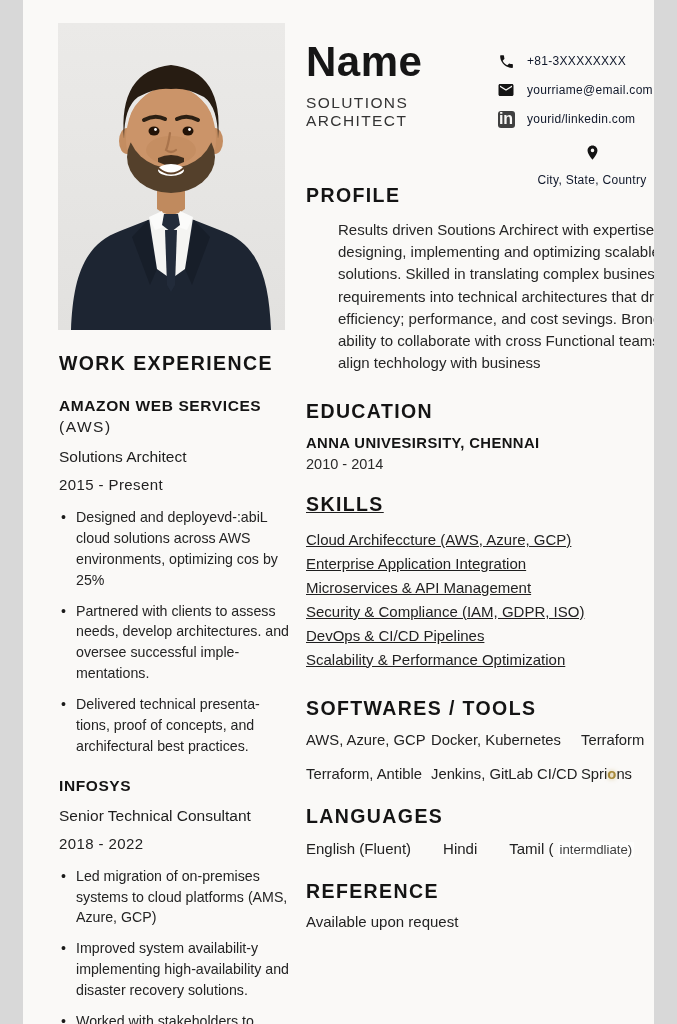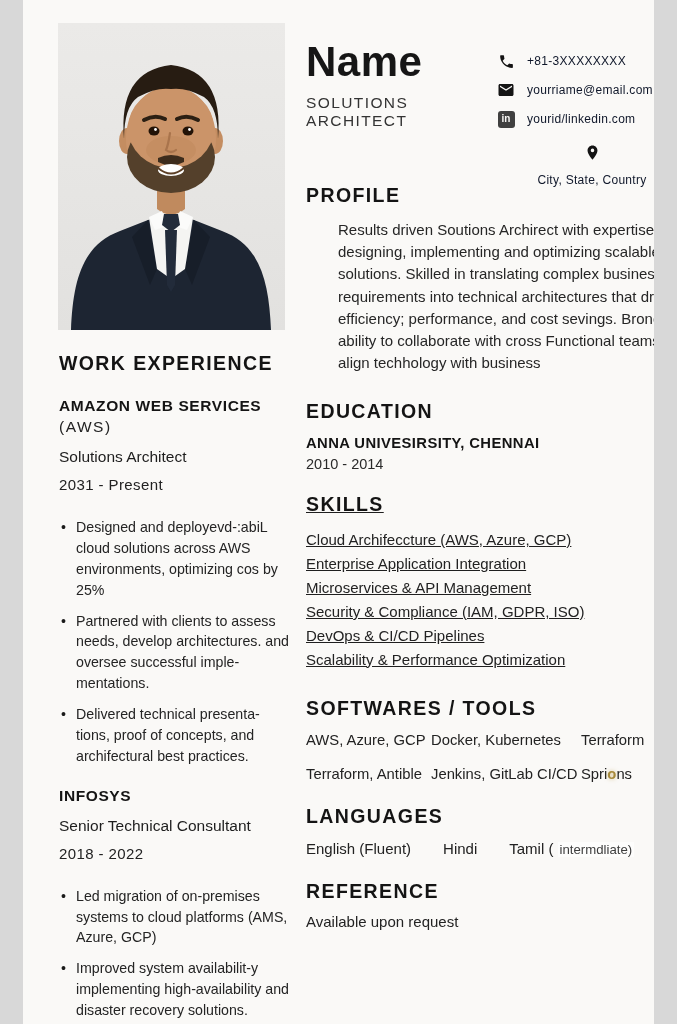--- a/index.html
+++ b/index.html
@@ -23,38 +23,38 @@
   .name-block { position: absolute; left: 283px; top: 40px; width: 185px; }
   .name { font-size: 42px; font-weight: 700; color: #161616; letter-spacing: 0.5px; line-height: 1.05; }
   .job-title { margin-top: 10px; font-size: 15.5px; letter-spacing: 1.4px; color: #333; }
   .contact { position: absolute; left: 474px; top: 52px; width: 190px; }
   .contact-row { display: flex; align-items: center; gap: 12px; margin-bottom: 11px; }
   .contact-row:last-child { margin-top: 15px; flex-direction: column; }
   .contact-icon { width: 18px; height: 18px; flex: 0 0 18px; display: flex; align-items: center; justify-content: center; }
   .contact-text { font-size: 12px; color: #0f172a; letter-spacing: 0.3px; white-space: nowrap; }
   .li-badge {
     width: 17px; height: 17px; background: #404040; color: #faf9f7;
-    border-radius: 3px; font-size: 10px; font-weight: 700;
+    border-radius: 3px; font-size: 16px; font-weight: 700;
     display: flex; align-items: center; justify-content: center; line-height: 1;
   }
   
   .col-left  { position: absolute; left: 36px;  top: 352px; width: 232px; }
   .col-right { position: absolute; left: 283px; top: 184px; width: 380px; }
   h2.section {
     font-size: 19.5px; font-weight: 700; letter-spacing: 1.4px;
     color: #141414; margin-bottom: 12px;
   }
   
   .job { margin-top: 20px; }
   .job:first-of-type { margin-top: 22px; }
   .company { font-size: 15.5px; font-weight: 700; letter-spacing: 0.6px; color: #141414; }
   .company-2 { font-size: 15.5px; letter-spacing: 1.5px; color: #222; margin-top: 3px; }
   .role { font-size: 15.5px; margin-top: 12px; color: #1d1d1d; }
   .dates { font-size: 15px; margin-top: 10px; color: #222; letter-spacing: 0.4px; }
-  ul.bullets { list-style: none; margin-top: 24px; }
+  ul.bullets { list-style: none; margin-top: 14px; }
   ul.bullets li {
     position: relative; padding-left: 17px;
     font-size: 14.2px; line-height: 1.47; color: #242424;
     margin-bottom: 10px;
   }
   ul.bullets li::before { content: "•"; position: absolute; left: 2px; top: 0; color: #1a1a1a; }
   
   .profile-text { font-size: 15px; line-height: 1.48; color: #262626; margin-left: 32px; }
   .rsec { margin-top: 26px; }
   .edu-entry { margin-bottom: 15px; }
@@ -166,21 +166,21 @@
     </div>
   </div>
 
   <div class="col-left">
     <h2 class="section">WORK EXPERIENCE</h2>
 
     <div class="job">
       <div class="company">AMAZON WEB SERVICES</div>
       <div class="company-2">(AWS)</div>
       <div class="role">Solutions Architect</div>
-      <div class="dates">2031 - Present</div>
+      <div class="dates">2015 - Present</div>
       <ul class="bullets">
         <li>Designed and deployevd-:abiL cloud solutions across AWS environments, optimizing cos by 25%</li>
         <li>Partnered with clients to assess needs, develop architectures. and oversee successful imple-mentations.</li>
         <li>Delivered technical presenta-tions, proof of concepts, and archifectural best practices.</li>
       </ul>
     </div>
 
     <div class="job">
       <div class="company">INFOSYS</div>
       <div class="role">Senior Technical Consultant</div>

